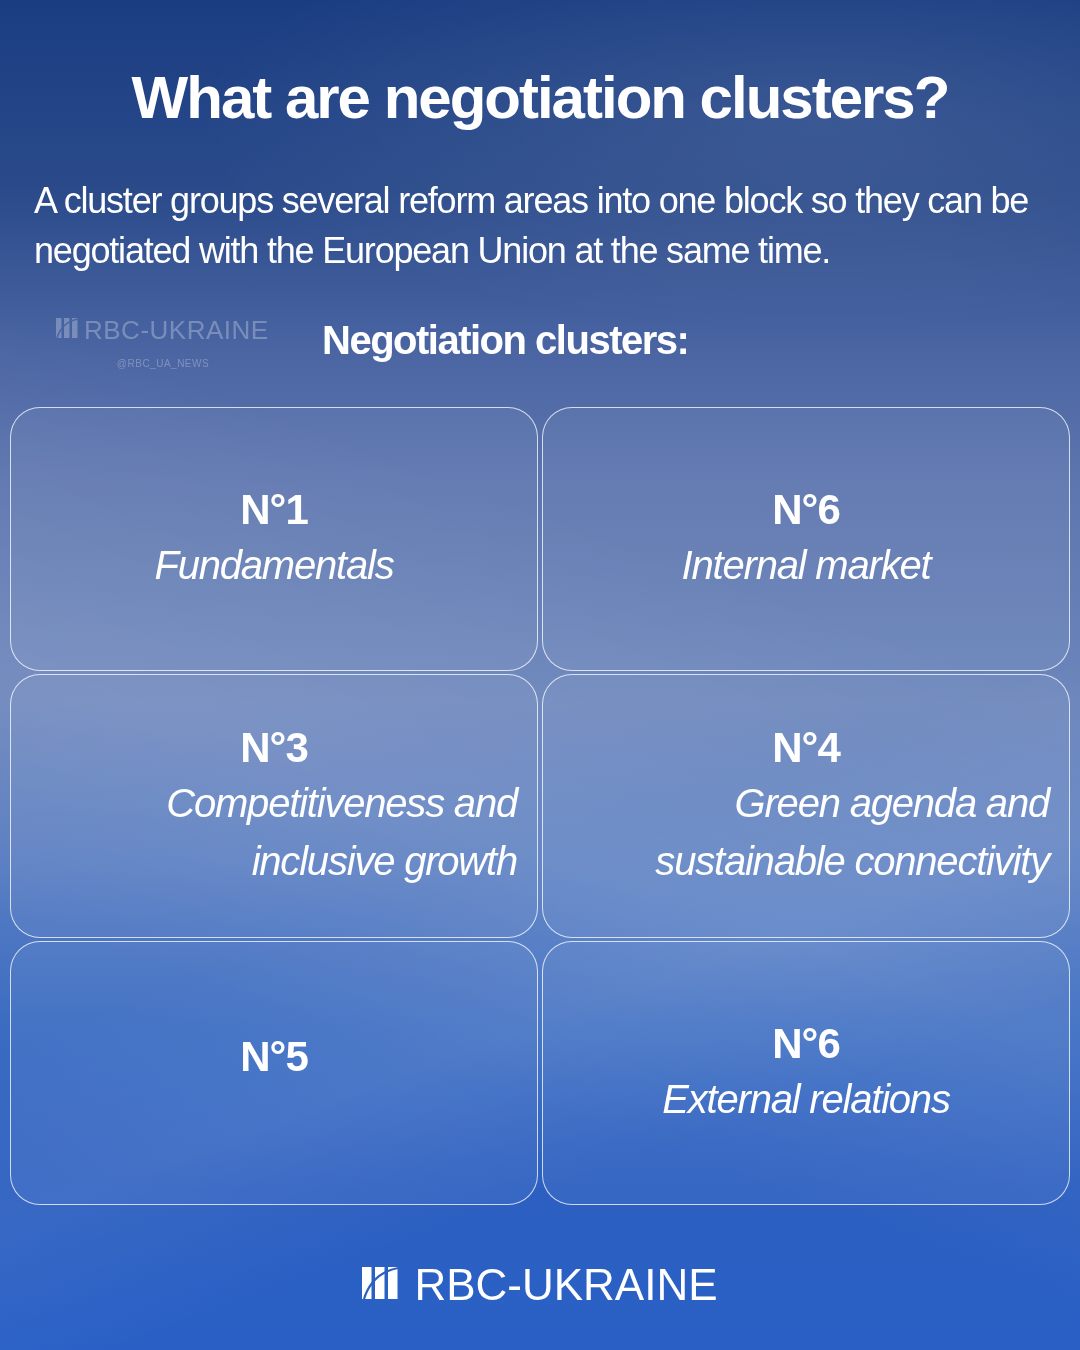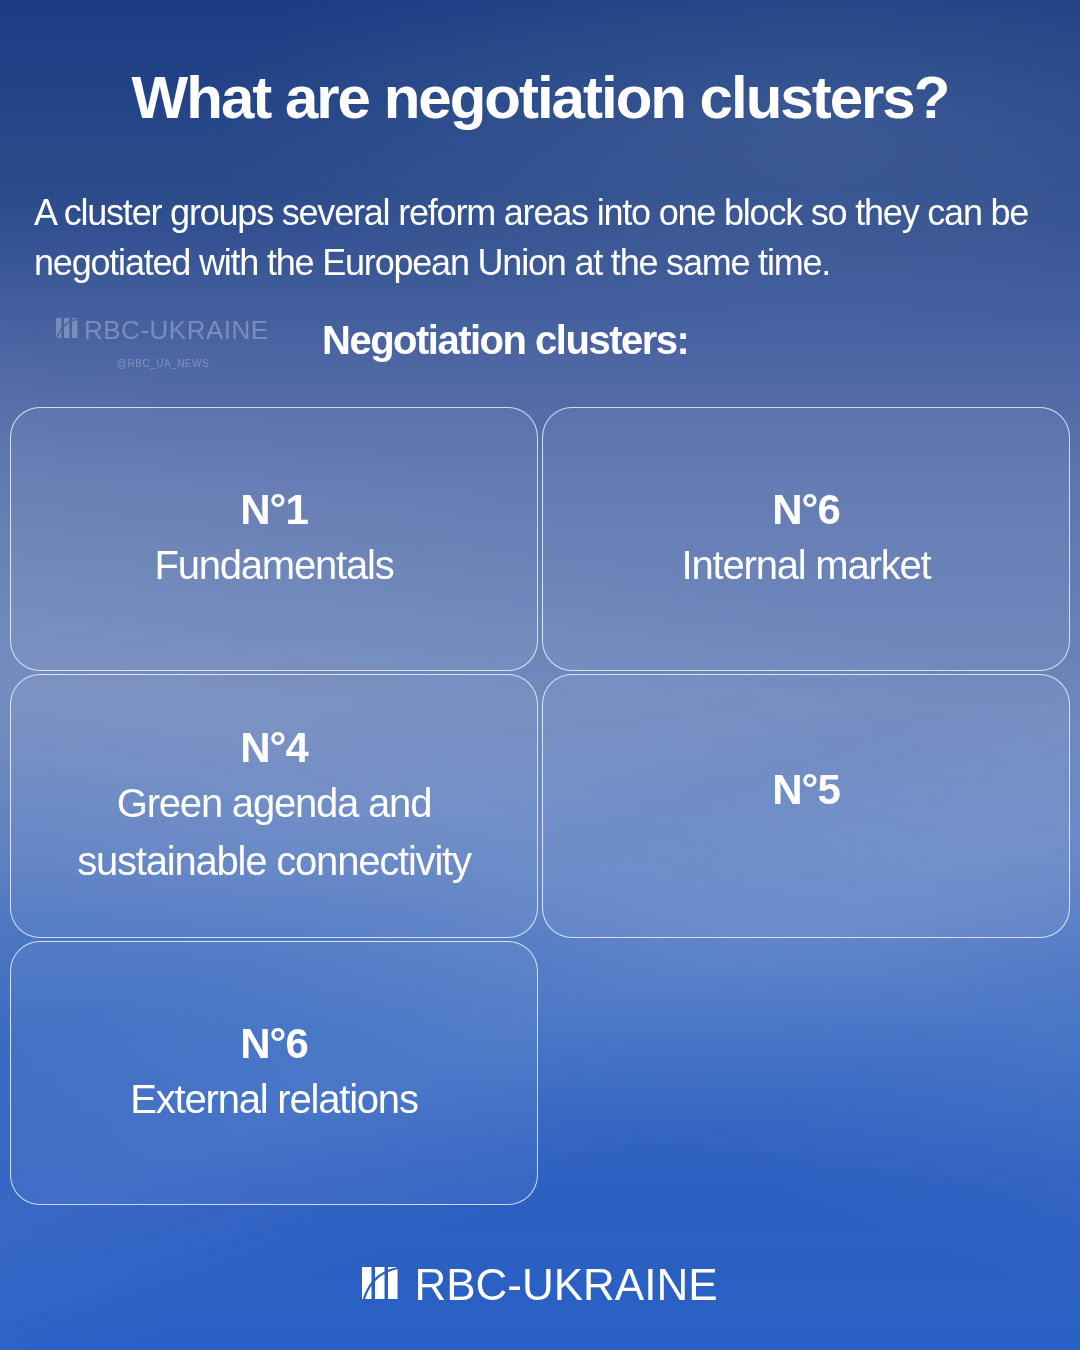--- a/index.html
+++ b/index.html
@@ -17,21 +17,21 @@
         linear-gradient(160deg, rgba(255,255,255,0) 60%, rgba(255,255,255,0.06) 70%, rgba(255,255,255,0) 80%),
         linear-gradient(200deg, rgba(255,255,255,0) 40%, rgba(255,255,255,0.07) 60%, rgba(255,255,255,0) 75%);
     }
     .title {
       position: absolute; top: 62px; left: 0; width: 1080px;
       text-align: center; font-weight: 700; font-size: 60px;
       letter-spacing: -2px; line-height: 72px;
     }
     .subtitle {
       position: absolute; top: 176px; left: 34px; width: 1020px;
-      font-size: 36px; line-height: 50px; letter-spacing: -1.2px; margin-top: 12px;
+      font-size: 36px; line-height: 50px; letter-spacing: -1.2px;
     }
     .watermark {
       position: absolute; top: 316px; left: 56px; width: 214px;
       color: rgba(255,255,255,0.28);
     }
     .watermark .wm-row { display: flex; align-items: center; gap: 6px; }
     .watermark .wm-text { font-size: 26px; line-height: 28px; letter-spacing: 0.5px; }
     .watermark .wm-handle { font-size: 10px; text-align: center; margin-top: 14px; letter-spacing: 0.5px; }
     .section-title {
       position: absolute; top: 312px; left: 322px;
@@ -40,24 +40,24 @@
     .grid {
       position: absolute; top: 407px; left: 10px; width: 1060px;
       display: grid; grid-template-columns: 528px 528px; grid-template-rows: 264px 264px 264px;
       column-gap: 4px; row-gap: 3px;
     }
     .card {
       border: 1.5px solid rgba(255,255,255,0.75);
       border-radius: 30px;
       background: rgba(255,255,255,0.05);
       display: flex; flex-direction: column; align-items: center; justify-content: center;
-      text-align: center;
+      text-align: right;
     }
     .card .num { font-weight: 700; font-size: 42px; line-height: 52px; letter-spacing: -1px; }
-    .card .label { font-size: 40px; line-height: 58px; letter-spacing: -1.2px; padding: 0 20px; }
+    .card .label { font-size: 40px; line-height: 58px; letter-spacing: -1.2px; padding: 0 20px; font-style: italic; }
     .card.lift { padding-bottom: 32px; }
     .footer {
       position: absolute; top: 1262px; left: 0; width: 1080px;
       display: flex; justify-content: center; align-items: center; gap: 16px;
     }
     .footer .brand { font-size: 44px; line-height: 46px; letter-spacing: 0px; }
   </style>
 </head>
 <body>
 
@@ -87,20 +87,24 @@
 <div class="grid">
   <div class="card">
     <div class="num">N°1</div>
     <div class="label">Fundamentals</div>
   </div>
   <div class="card">
     <div class="num">N°6</div>
     <div class="label">Internal market</div>
   </div>
   <div class="card">
+    <div class="num">N°3</div>
+    <div class="label">Competitiveness and inclusive growth</div>
+  </div>
+  <div class="card">
     <div class="num">N°4</div>
     <div class="label">Green agenda and sustainable connectivity</div>
   </div>
   <div class="card lift">
     <div class="num">N°5</div>
   </div>
   <div class="card">
     <div class="num">N°6</div>
     <div class="label">External relations</div>
   </div>

